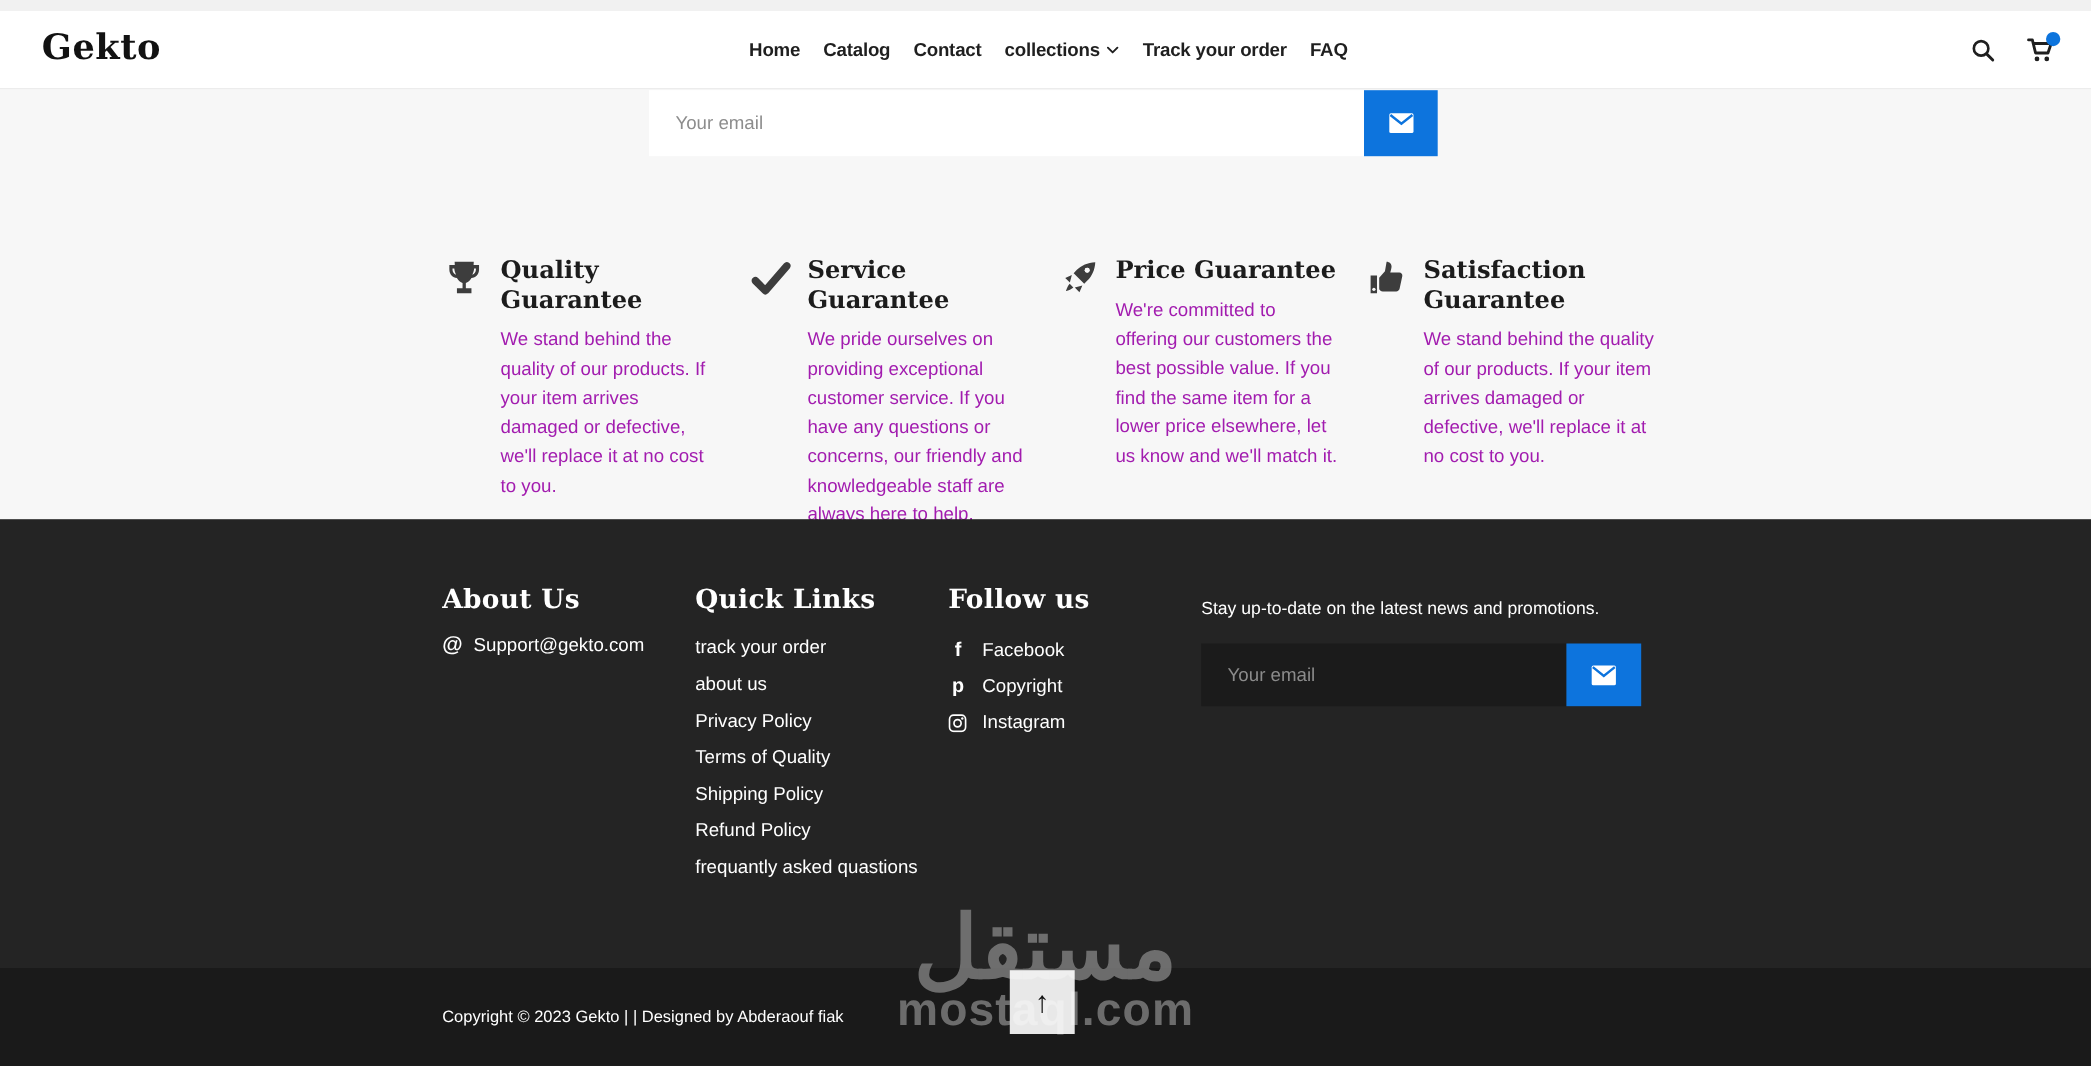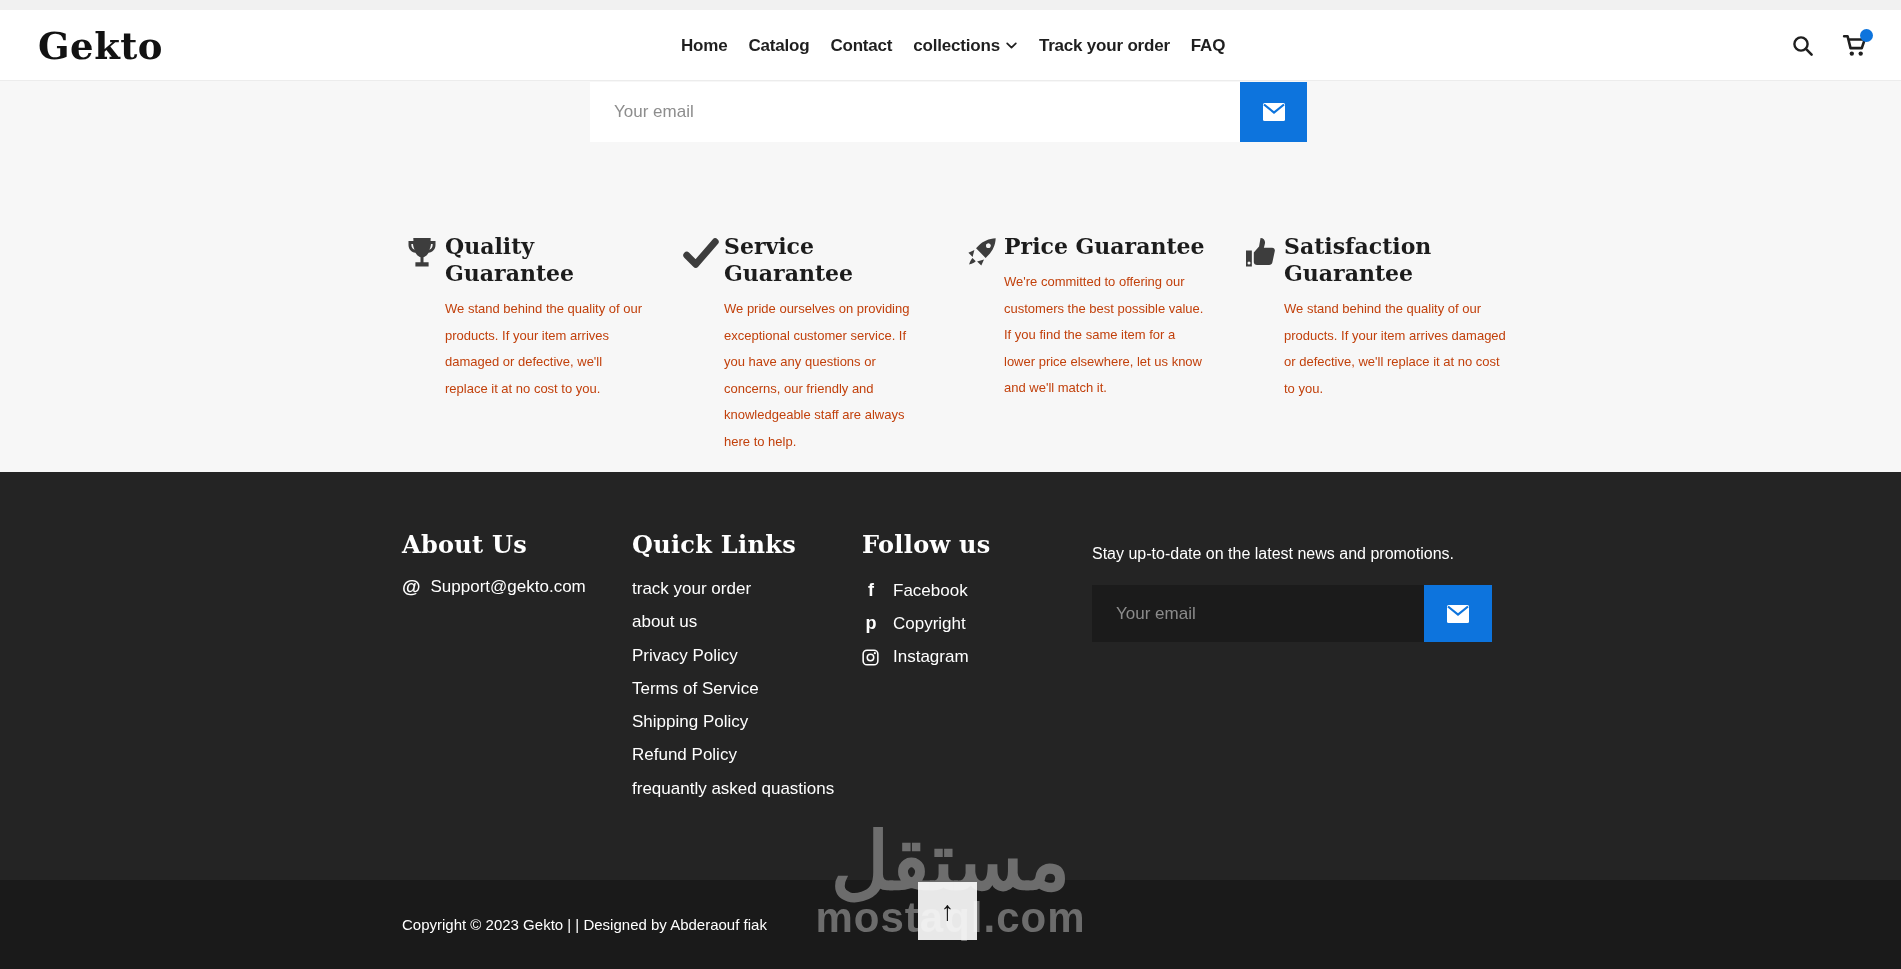--- a/index.html
+++ b/index.html
@@ -8,38 +8,38 @@
     font-family: "Liberation Sans", sans-serif;
     background:#fff; position:relative; overflow:hidden;
   }
   .serif { font-family:"DejaVu Serif","Liberation Serif",serif; font-weight:700; }
 
   
   .top-strip { position:absolute; left:0; top:0; width:1901px; height:10px; background:#f1f1f1; }
 
   
   header { position:absolute; left:0; top:10px; width:1901px; height:71px; background:#fff; border-bottom:1px solid #ececec; z-index:5; }
-  .logo { position:absolute; left:38px; top:14px; font-size:37px; color:#121212; letter-spacing:.5px; cursor:pointer; }
+  .logo { position:absolute; left:38px; top:14px; font-size:32px; color:#121212; letter-spacing:.5px; cursor:pointer; }
   .main-nav { position:absolute; left:681px; top:0; height:71px; display:flex; align-items:center; gap:21px; }
   .main-nav a { text-decoration:none; color:#1f1f1f; font-weight:bold; font-size:17px; letter-spacing:-.2px; display:flex; align-items:center; gap:5px; cursor:pointer; }
   .nav-icons { position:absolute; right:30px; top:0; height:71px; display:flex; align-items:center; gap:20px; }
   .icon-btn { background:none; border:none; cursor:pointer; position:relative; width:32px; height:32px; display:flex; align-items:center; justify-content:center; }
   .cart-badge { position:absolute; right:-2px; top:-1px; width:13px; height:13px; border-radius:50%; }
 
   
   .upper { position:absolute; left:0; top:81px; width:1901px; height:391px; background:#f7f7f7; }
   .top-form { position:absolute; left:590px; top:1px; display:flex; }
   .top-form input { width:650px; height:60px; border:none; background:#fff; padding:0 24px; font-size:17px; color:#333; outline:none; font-family:"Liberation Sans",sans-serif; }
   .top-form input::placeholder { color:#8d8d8d; }
   .mail-btn { width:67px; height:60px; border:none; cursor:pointer; display:flex; align-items:center; justify-content:center; }
 
-  .g-col { position:absolute; top:152px; display:flex; gap:5px; }
+  .g-col { position:absolute; top:152px; display:flex; gap:15px; }
   .g-icon { flex:0 0 36px; margin-top:2px; }
   .g-col h3 { font-family:"DejaVu Serif","Liberation Serif",serif; font-weight:700; font-size:22px; line-height:27px; color:#1c1c1c; margin-bottom:9px; }
-  .g-col p { font-size:13px; line-height:26.5px; color:#c2410c; }
+  .g-col p { font-size:17px; line-height:26.5px; color:#a21caf; }
   .g-c1 { left:404px; } .g-c1 .g-text { width:198px; }
   .g-c2 { left:683px; } .g-c2 .g-text { width:200px; }
   .g-c3 { left:963px; } .g-c3 .g-text { width:202px; }
   .g-c4 { left:1243px; } .g-c4 .g-text { width:222px; }
 
   
   footer { position:absolute; left:0; top:472px; width:1901px; height:497px; background:#242424;padding-left:16px; }
   .f-col { position:absolute; top:58px; }
   .f-col h2 { font-family:"DejaVu Serif","Liberation Serif",serif; font-weight:700; font-size:24px; color:#fff; letter-spacing:.3px; }
   .f-about { left:402px; width:205px; }
@@ -208,21 +208,21 @@
       <li>
           <a>track your order</a>
         </li>
       <li>
           <a>about us</a>
         </li>
       <li>
           <a>Privacy Policy</a>
         </li>
       <li>
-          <a>Terms of Service</a>
+          <a>Terms of Quality</a>
         </li>
       <li>
           <a>Shipping Policy</a>
         </li>
       <li>
           <a>Refund Policy</a>
         </li>
       <li>
           <a>frequantly asked quastions</a>
         </li>

